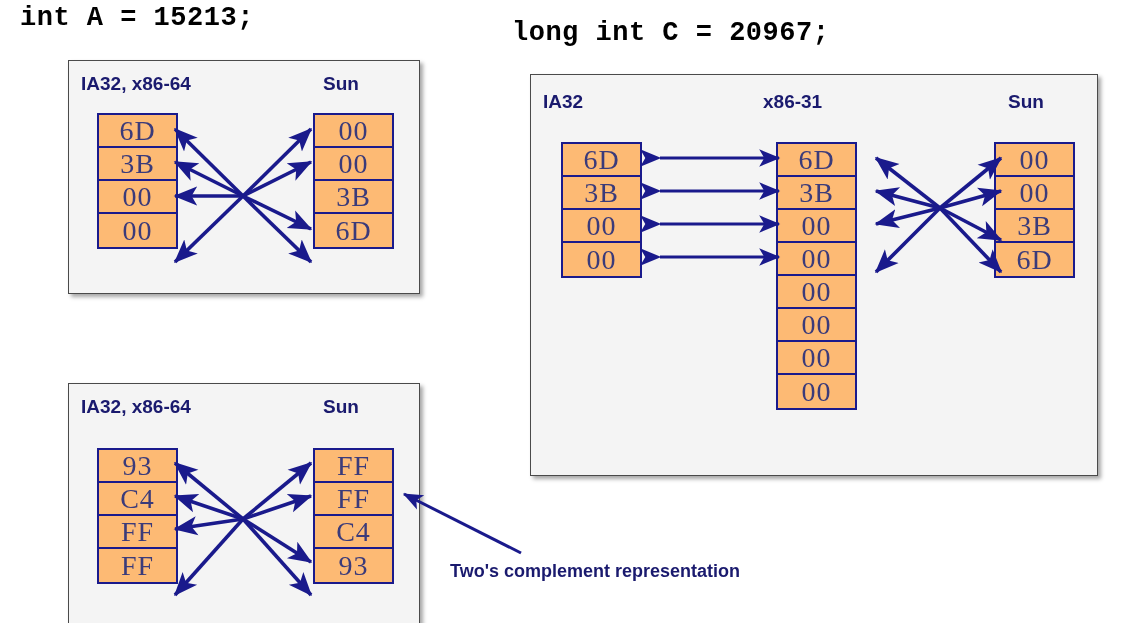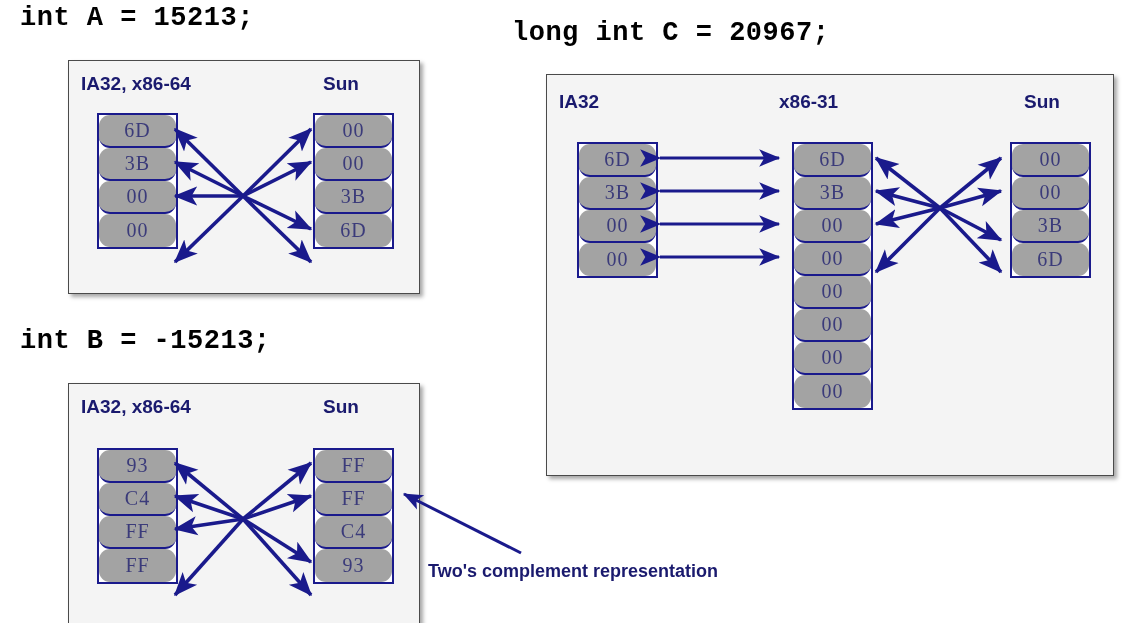--- a/index.html
+++ b/index.html
@@ -44,29 +44,28 @@
   .col{
     position:absolute;
     border:2.5px solid #1a1a8c;
     box-sizing:border-box;
     background:#ffffff;
   }
   .cell{
     box-sizing:border-box;
     height:33px;
     border-bottom:2.5px solid #1a1a8c;
-    background:#a3a3a3;
+    background:#fdba74;
     display:flex;
     align-items:center;
     justify-content:center;
     font-family:"Liberation Serif","DejaVu Serif",serif;
-    font-size:20px;
+    font-size:28px;
     color:#3b3b7a;
     letter-spacing:1px;
-    border-radius:11px;
   }
   .cell:last-child{border-bottom:none;}
 
   
   .arrows{position:absolute;left:0;top:0;width:1128px;height:623px;pointer-events:none;}
 
   
   .annot{
     position:absolute;
     color:#1a1a6e;
@@ -76,21 +75,20 @@
     font-family:"Liberation Sans", sans-serif;
   }
 </style>
 </head>
 <body>
 
 <div class="stage">
 
   <div class="caption" style="left:20px;top:3px;">int A = 15213;</div>
 
-  <div class="caption" style="left:20px;top:326px;">int B = -15213;</div>
 
   <div class="caption" style="left:512px;top:18px;">long int C = 20967;</div>
 
   <div class="panel" style="left:68px;top:60px;width:352px;height:234px;">
 
     <div class="panel-label" style="left:12px;top:12px;">IA32, x86-64</div>
     <div class="panel-label" style="left:254px;top:12px;">Sun</div>
 
     <div class="col" style="left:28px;top:52px;width:81px;">
       <div class="cell">6D</div>
@@ -120,21 +118,21 @@
     </div>
 
     <div class="col" style="left:244px;top:64px;width:81px;">
       <div class="cell">FF</div>
       <div class="cell">FF</div>
       <div class="cell">C4</div>
       <div class="cell">93</div>
     </div>
   </div>
 
-  <div class="panel" style="left:546px;top:74px;width:568px;height:402px;">
+  <div class="panel" style="left:530px;top:74px;width:568px;height:402px;">
 
     <div class="panel-label" style="left:12px;top:16px;">IA32</div>
     <div class="panel-label" style="left:232px;top:16px;">x86-31</div>
     <div class="panel-label" style="left:477px;top:16px;">Sun</div>
 
     <div class="col" style="left:30px;top:67px;width:81px;">
       <div class="cell">6D</div>
       <div class="cell">3B</div>
       <div class="cell">00</div>
       <div class="cell">00</div>
@@ -152,21 +150,21 @@
     </div>
 
     <div class="col" style="left:463px;top:67px;width:81px;">
       <div class="cell">00</div>
       <div class="cell">00</div>
       <div class="cell">3B</div>
       <div class="cell">6D</div>
     </div>
   </div>
 
-  <div class="annot" style="left:428px;top:561px;">Two's complement representation</div>
+  <div class="annot" style="left:450px;top:561px;">Two's complement representation</div>
 
   <svg class="arrows" viewBox="0 0 1128 623">
     <defs>
       <marker id="ah" markerWidth="7" markerHeight="7" refX="6.2" refY="3.1" orient="auto" markerUnits="strokeWidth">
         <path d="M0,0.4 L6.6,3.1 L0,5.8 L1.6,3.1 Z" fill="#1a1a8c"></path>
       </marker>
     </defs>
 
     <g stroke="#1a1a8c" stroke-width="3.6" fill="none" marker-end="url(#ah)">
       <path d="M243,196 L175,129"></path>

